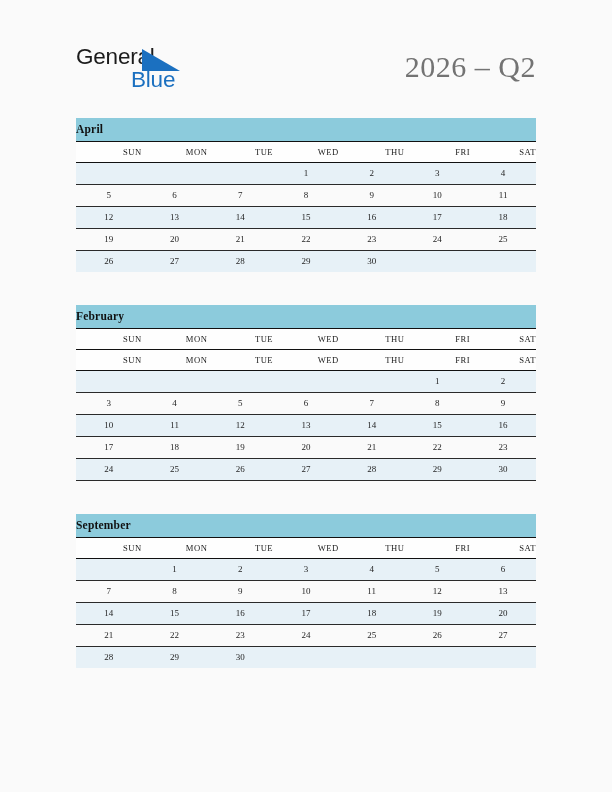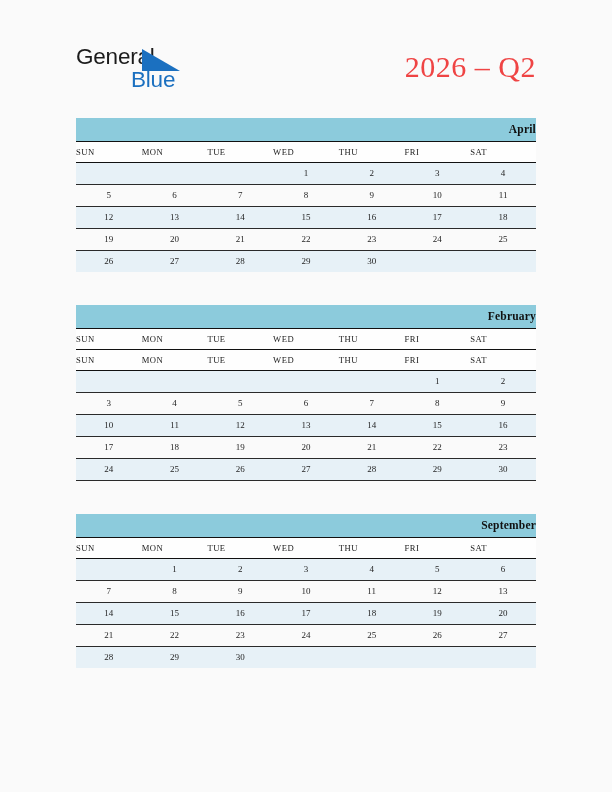--- a/index.html
+++ b/index.html
@@ -67,21 +67,21 @@
     font-size: 22.5px;
     letter-spacing: -0.2px;
     color: #1b70c0;
     font-weight: 400;
   }
 
   .page-title {
     font-family: "Liberation Serif", "DejaVu Serif", serif;
     font-size: 30px;
     font-weight: 400;
-    color: #ef4444;
+    color: #737373;
     letter-spacing: 0.5px;
     margin-top: 4px;
     white-space: nowrap;
   }
 
   
   .calendars {
     padding: 0 76px;
     box-sizing: border-box;
   }
@@ -97,32 +97,32 @@
     font-family: "Liberation Serif", "DejaVu Serif", serif;
   }
 
   table.month td, table.month th {
     padding: 0;
     margin: 0;
   }
 
   .month-name {
     background: #8ccbdc;
-    text-align: right;
+    text-align: left;
     font-size: 11.5px;
     font-weight: bold;
     color: #111111;
     height: 23px;
     line-height: 23px;
     letter-spacing: 0.2px;
     border-bottom: 1.6px solid #111111;
   }
 
   tr.weekday-row th {
-    text-align: left;
+    text-align: right;
     font-size: 8.6px;
     font-weight: 400;
     color: #1a1a1a;
     height: 20px;
     line-height: 20px;
     letter-spacing: 0.5px;
     background: #fefefe;
     border-bottom: 1.6px solid #111111;
   }
 

